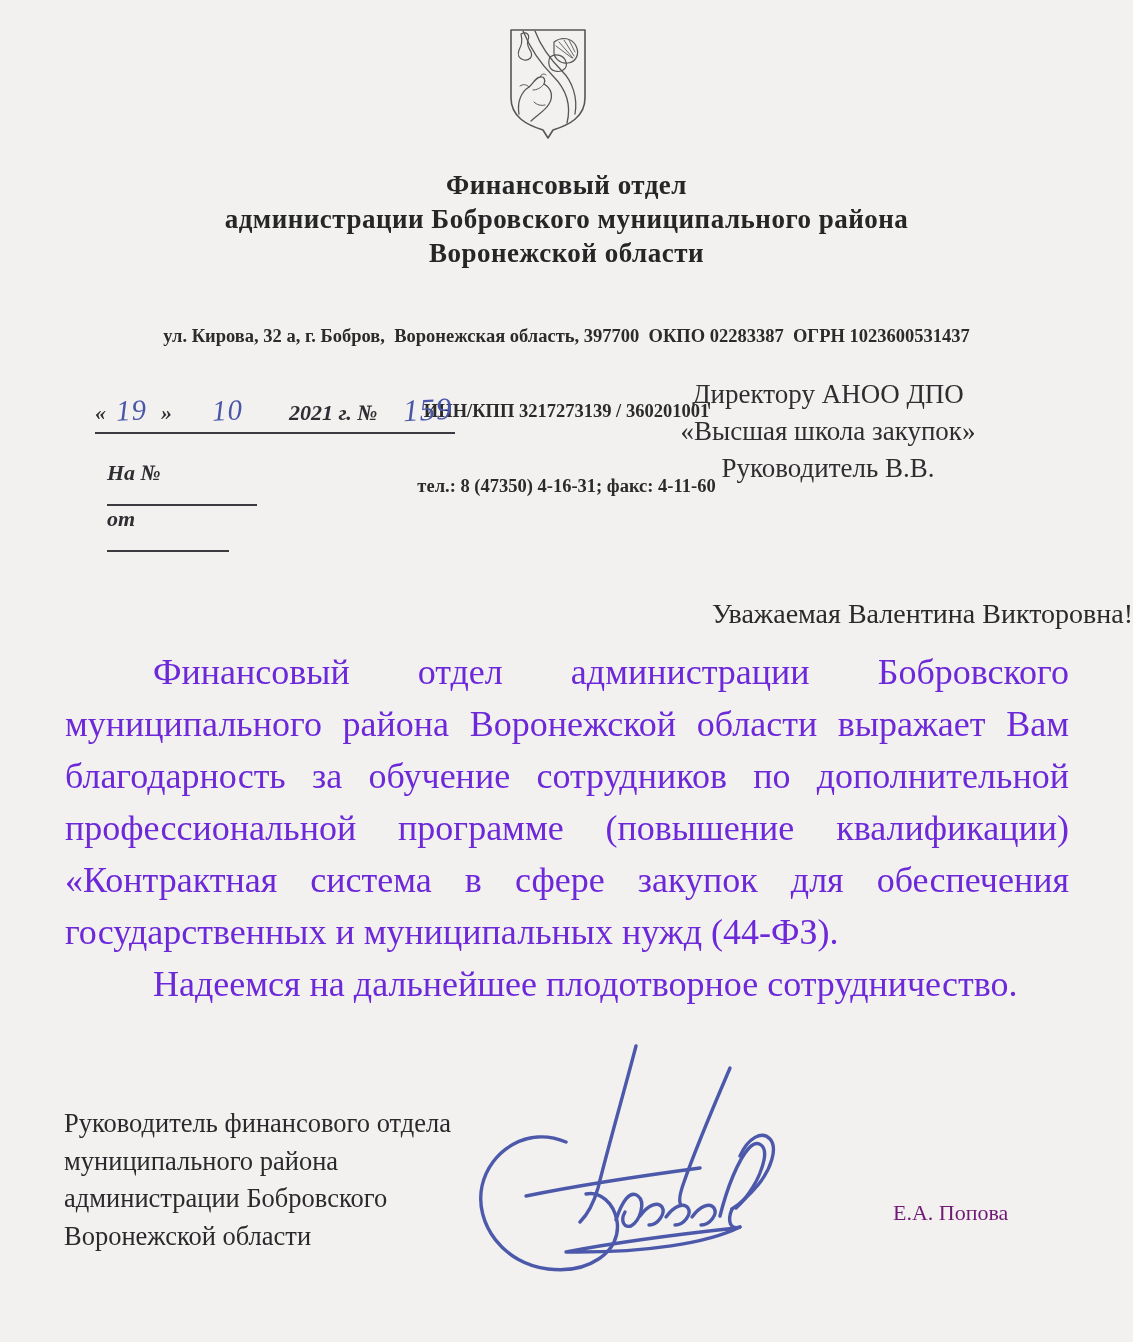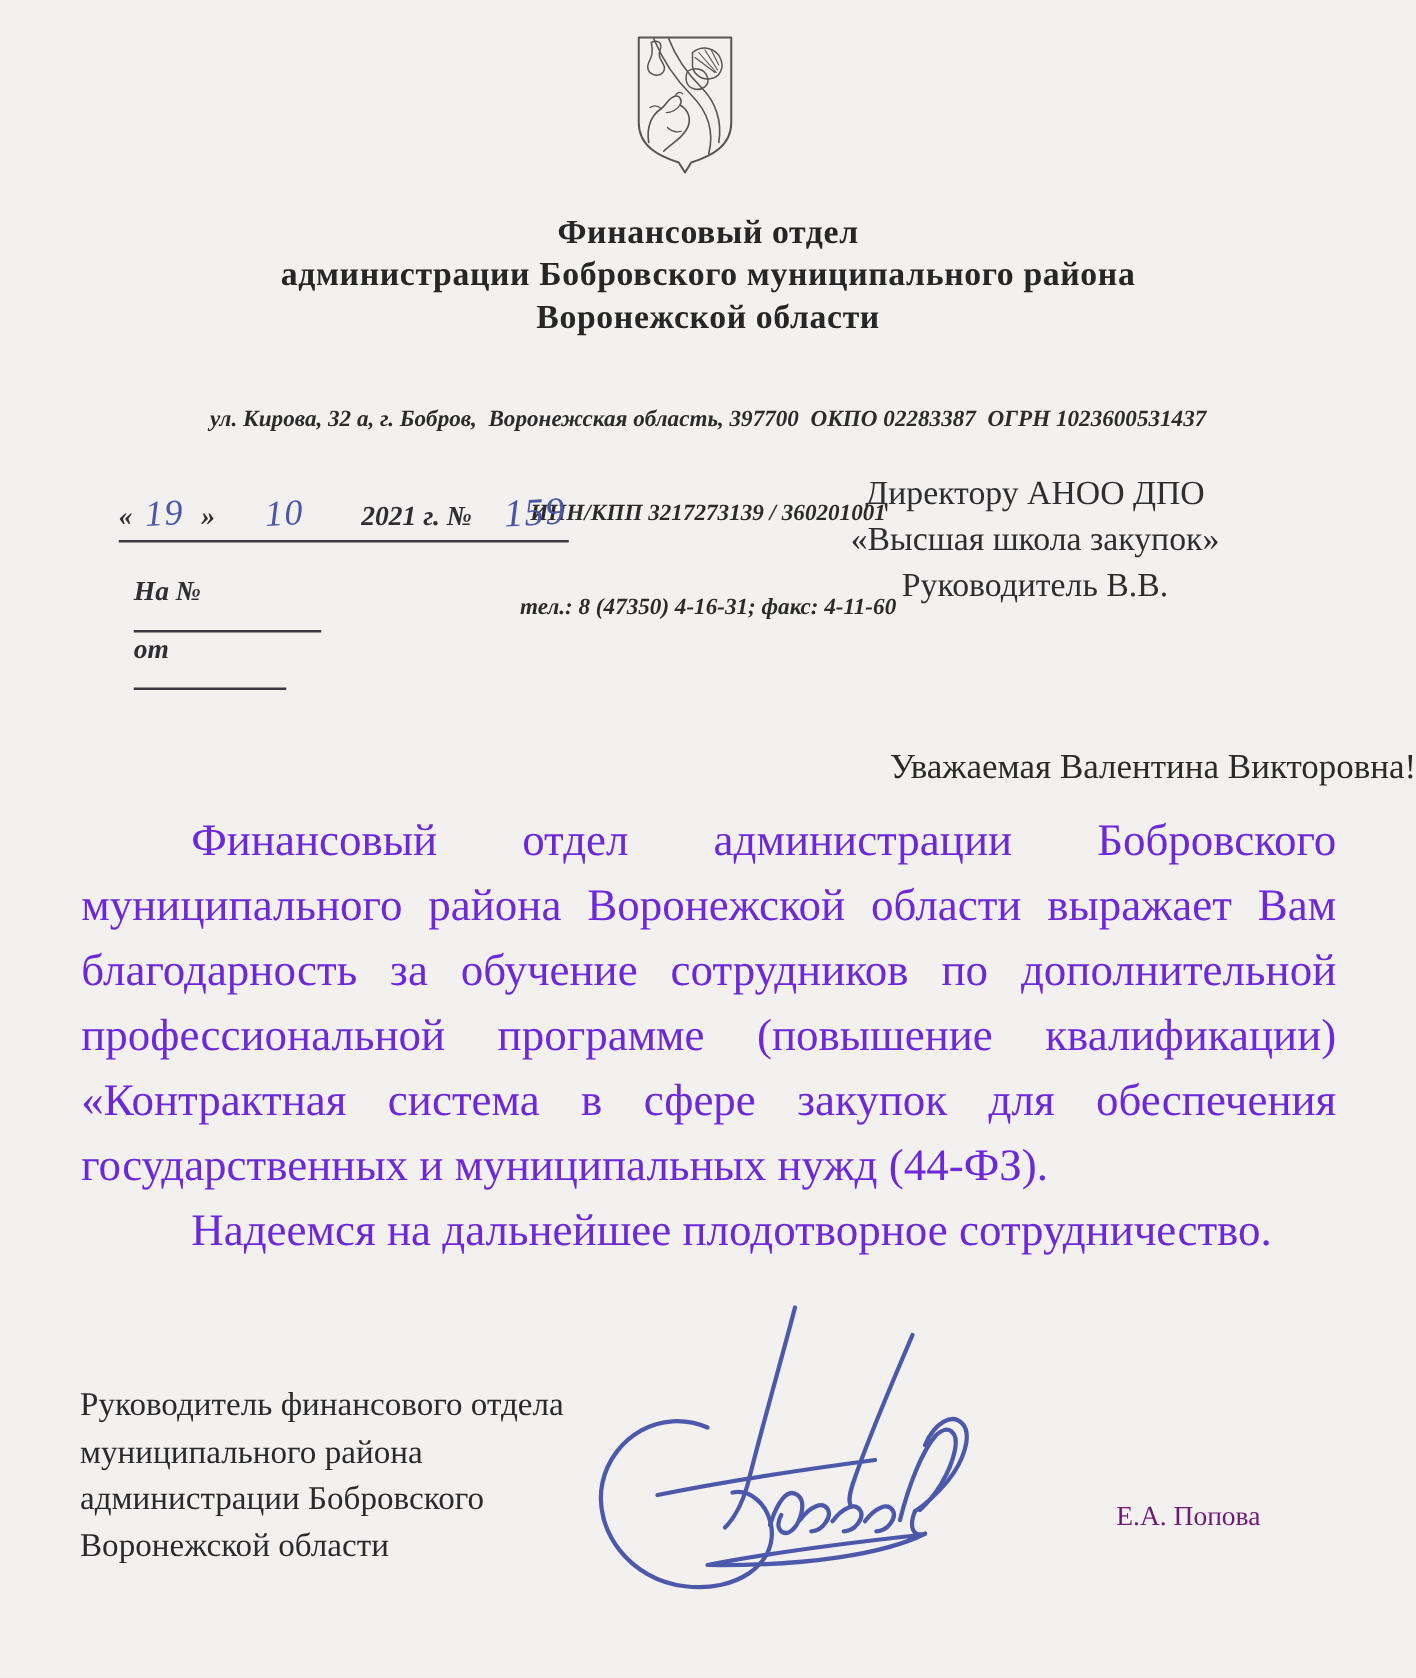--- a/index.html
+++ b/index.html
@@ -34,21 +34,20 @@
     font-size: 27px;
     line-height: 34px;
     letter-spacing: 0.5px;
   }
   .org-details {
     position: absolute;
     left: 0; right: 0;
     top: 274px;
     text-align: center;
     font-weight: 700;
-    font-style: italic;
     font-size: 18.5px;
     line-height: 25px;
     white-space: pre-wrap;
     color: #2b2b2b;
   }
   
   .date-block {
     position: absolute;
     left: 95px;
     top: 392px;

